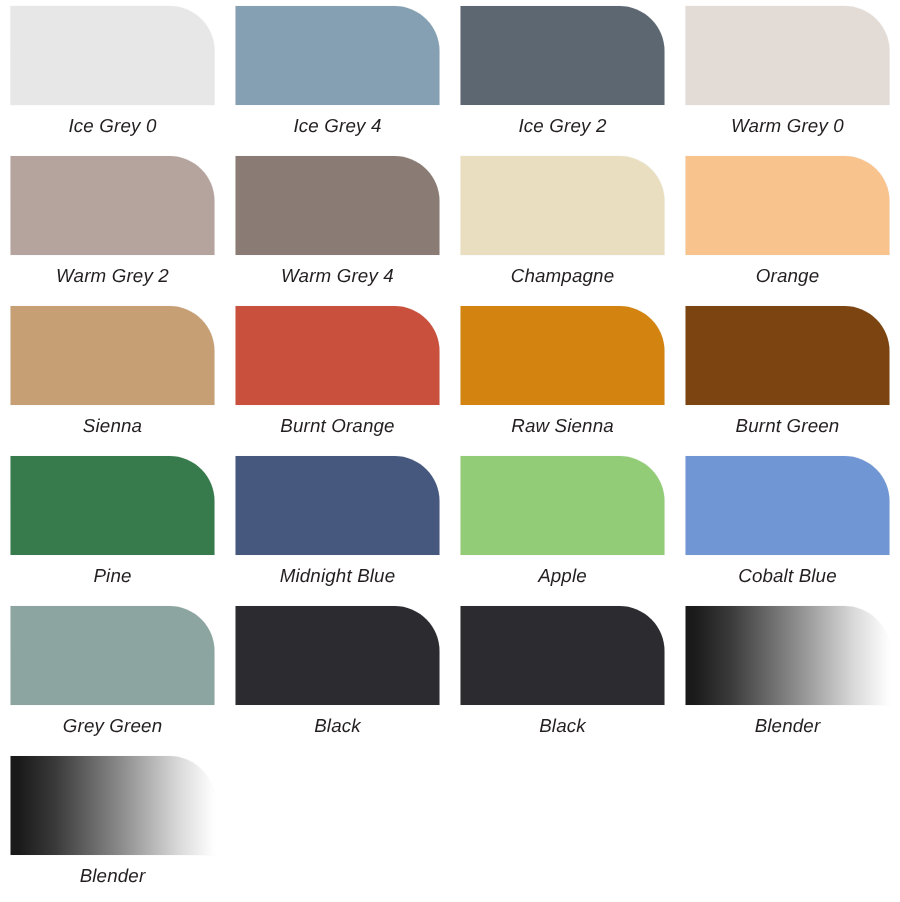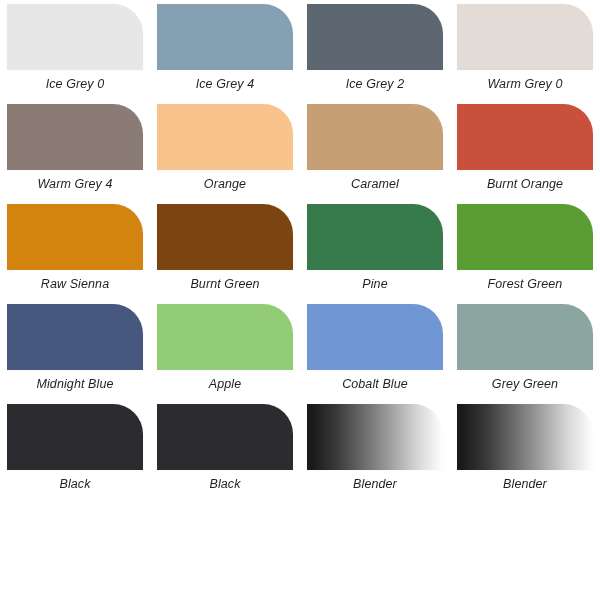--- a/index.html
+++ b/index.html
@@ -64,50 +64,54 @@
     </div>
     <div class="swatch-cell">
       <div class="swatch-chip" style="background: rgb(92, 103, 114);"></div>
       <div class="swatch-label">Ice Grey 2</div>
     </div>
     <div class="swatch-cell">
       <div class="swatch-chip" style="background: rgb(227, 220, 214);"></div>
       <div class="swatch-label">Warm Grey 0</div>
     </div>
     <div class="swatch-cell">
+      <div class="swatch-chip" style="background: rgb(181, 163, 158);"></div>
+      <div class="swatch-label">Warm Grey 2</div>
+    </div>
+    <div class="swatch-cell">
       <div class="swatch-chip" style="background: rgb(138, 124, 117);"></div>
       <div class="swatch-label">Warm Grey 4</div>
+    </div>
+    <div class="swatch-cell">
+      <div class="swatch-chip" style="background: rgb(233, 223, 192);"></div>
+      <div class="swatch-label">Champagne</div>
     </div>
     <div class="swatch-cell">
       <div class="swatch-chip" style="background: rgb(248, 195, 140);"></div>
       <div class="swatch-label">Orange</div>
     </div>
     <div class="swatch-cell">
       <div class="swatch-chip" style="background: rgb(198, 160, 116);"></div>
-      <div class="swatch-label">Caramel</div>
+      <div class="swatch-label">Sienna</div>
     </div>
     <div class="swatch-cell">
       <div class="swatch-chip" style="background: rgb(200, 80, 60);"></div>
       <div class="swatch-label">Burnt Orange</div>
     </div>
     <div class="swatch-cell">
       <div class="swatch-chip" style="background: rgb(211, 131, 15);"></div>
       <div class="swatch-label">Raw Sienna</div>
     </div>
     <div class="swatch-cell">
       <div class="swatch-chip" style="background: rgb(124, 68, 16);"></div>
       <div class="swatch-label">Burnt Green</div>
     </div>
     <div class="swatch-cell">
       <div class="swatch-chip" style="background: rgb(55, 123, 76);"></div>
       <div class="swatch-label">Pine</div>
-    </div>
-    <div class="swatch-cell">
-      <div class="swatch-chip" style="background: rgb(90, 158, 51);"></div>
-      <div class="swatch-label">Forest Green</div>
     </div>
     <div class="swatch-cell">
       <div class="swatch-chip" style="background: rgb(71, 88, 126);"></div>
       <div class="swatch-label">Midnight Blue</div>
     </div>
     <div class="swatch-cell">
       <div class="swatch-chip" style="background: rgb(147, 204, 119);"></div>
       <div class="swatch-label">Apple</div>
     </div>
     <div class="swatch-cell">

